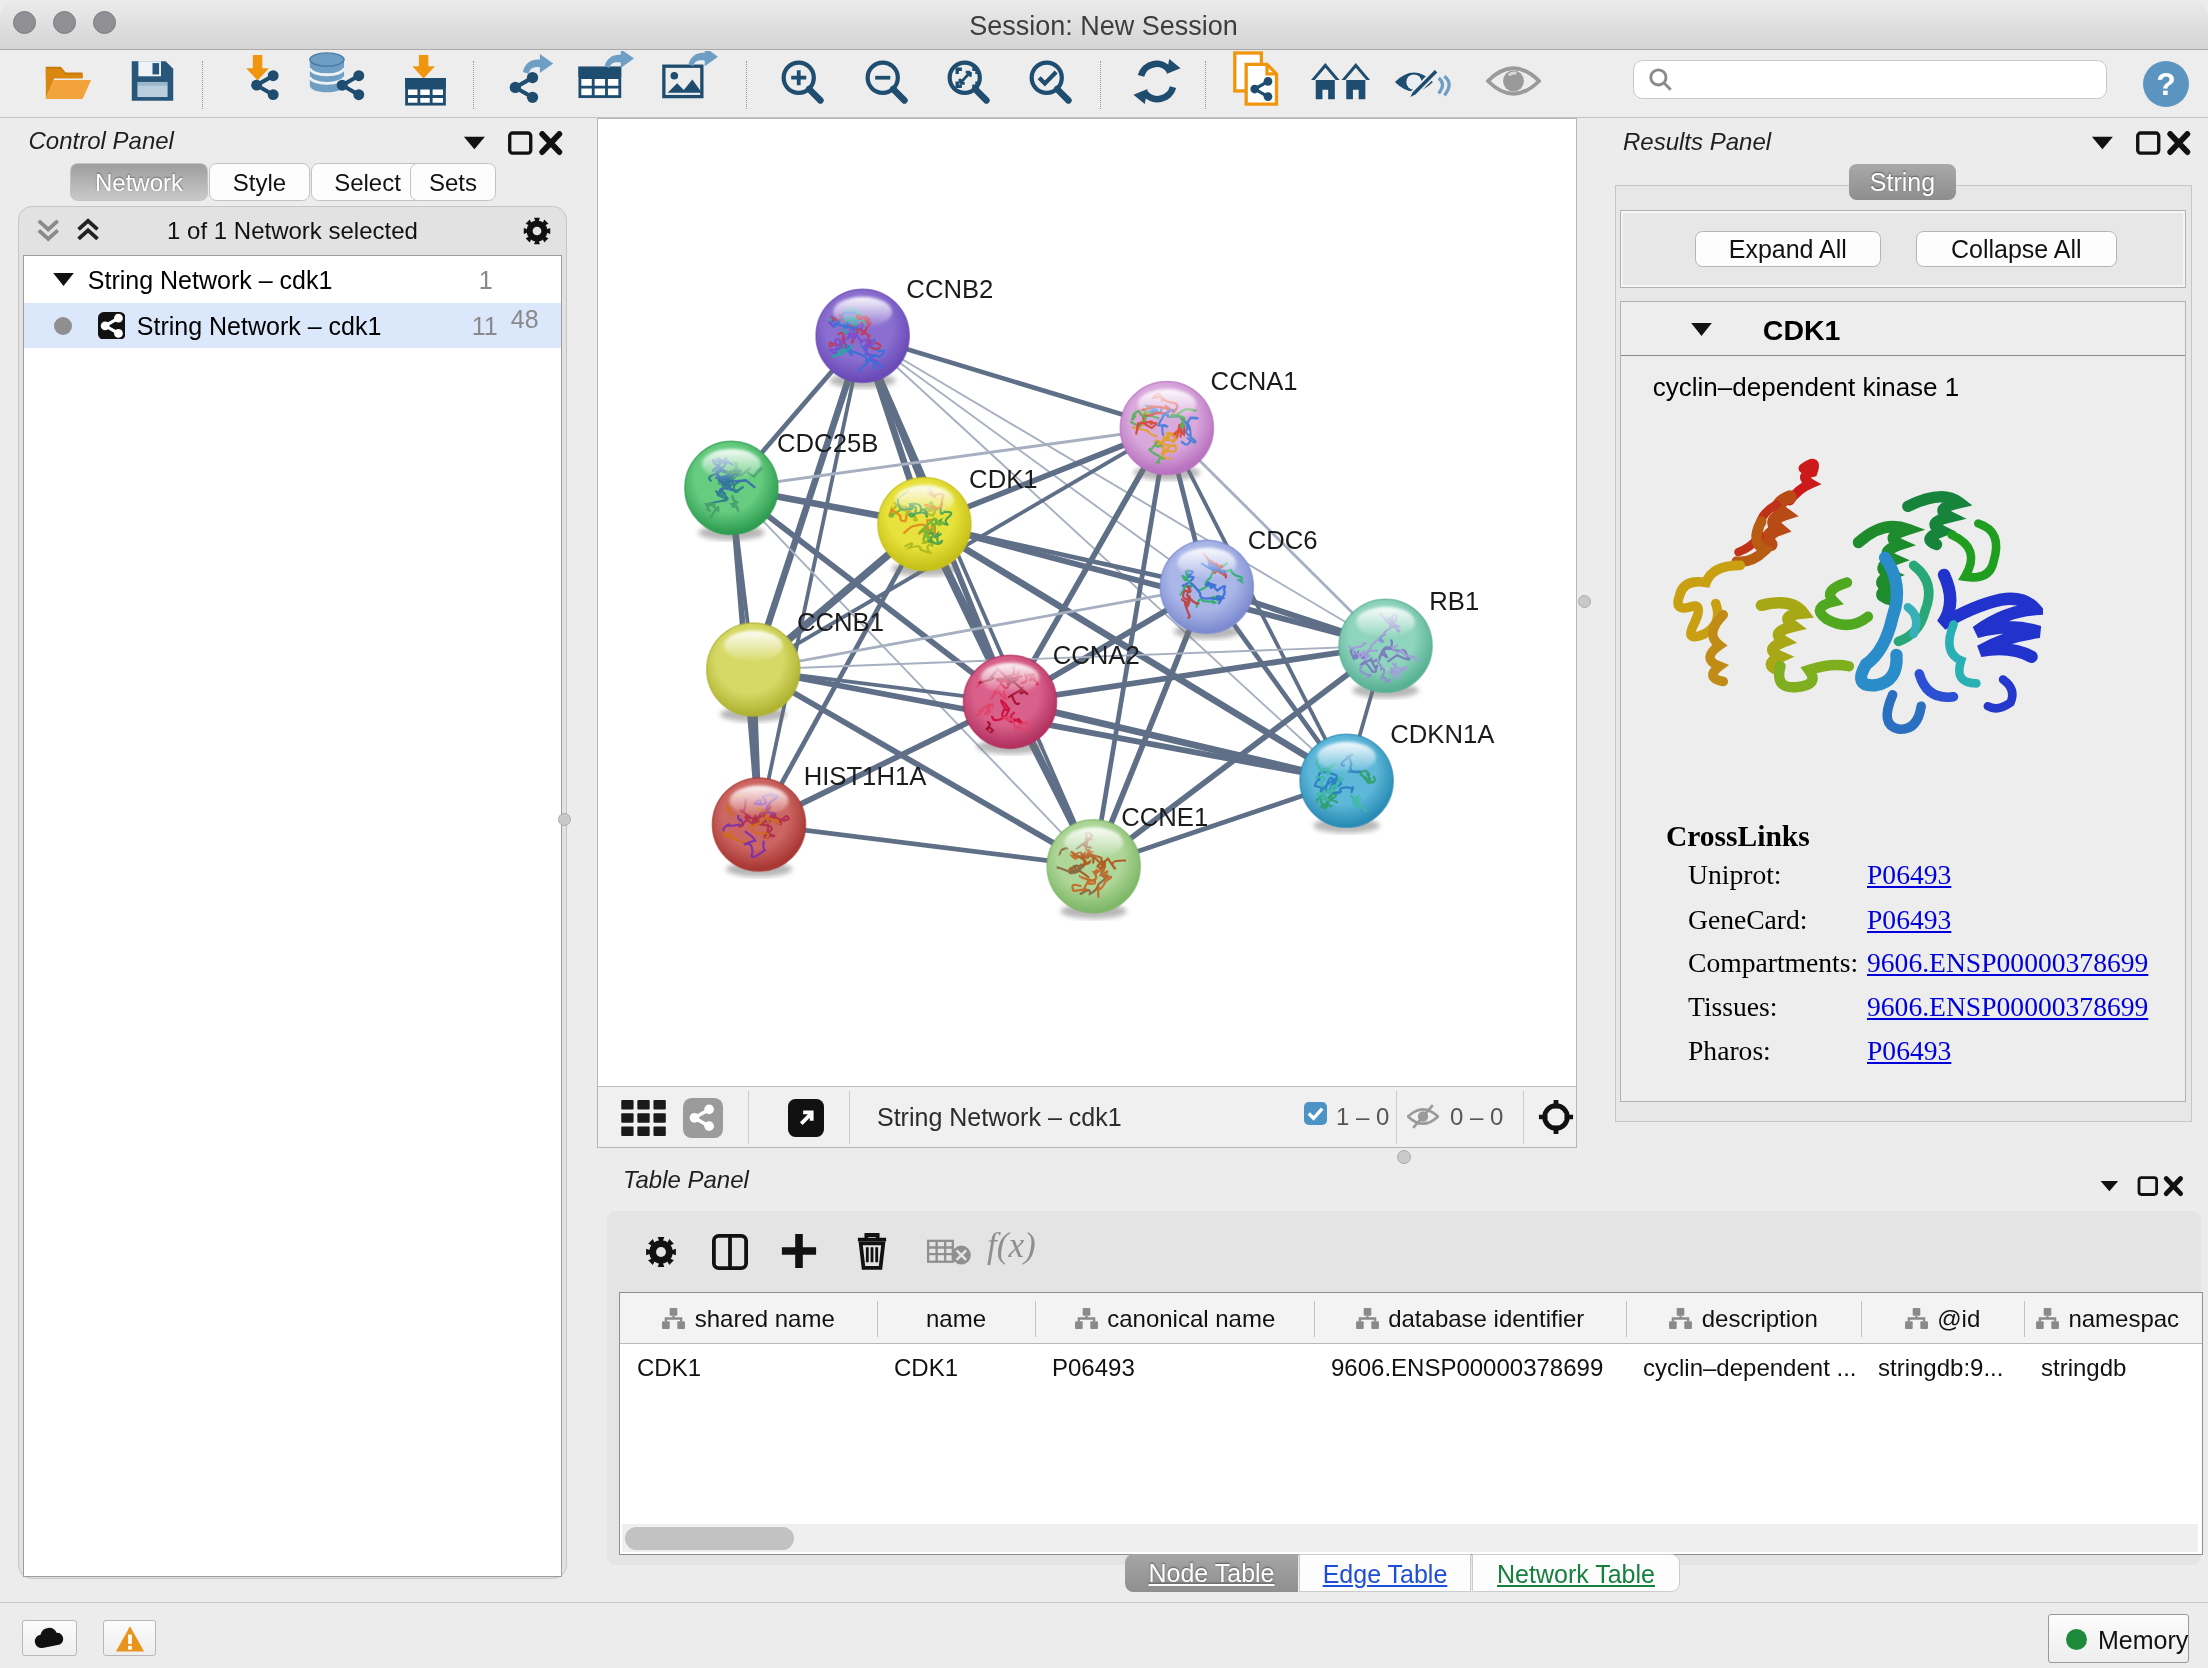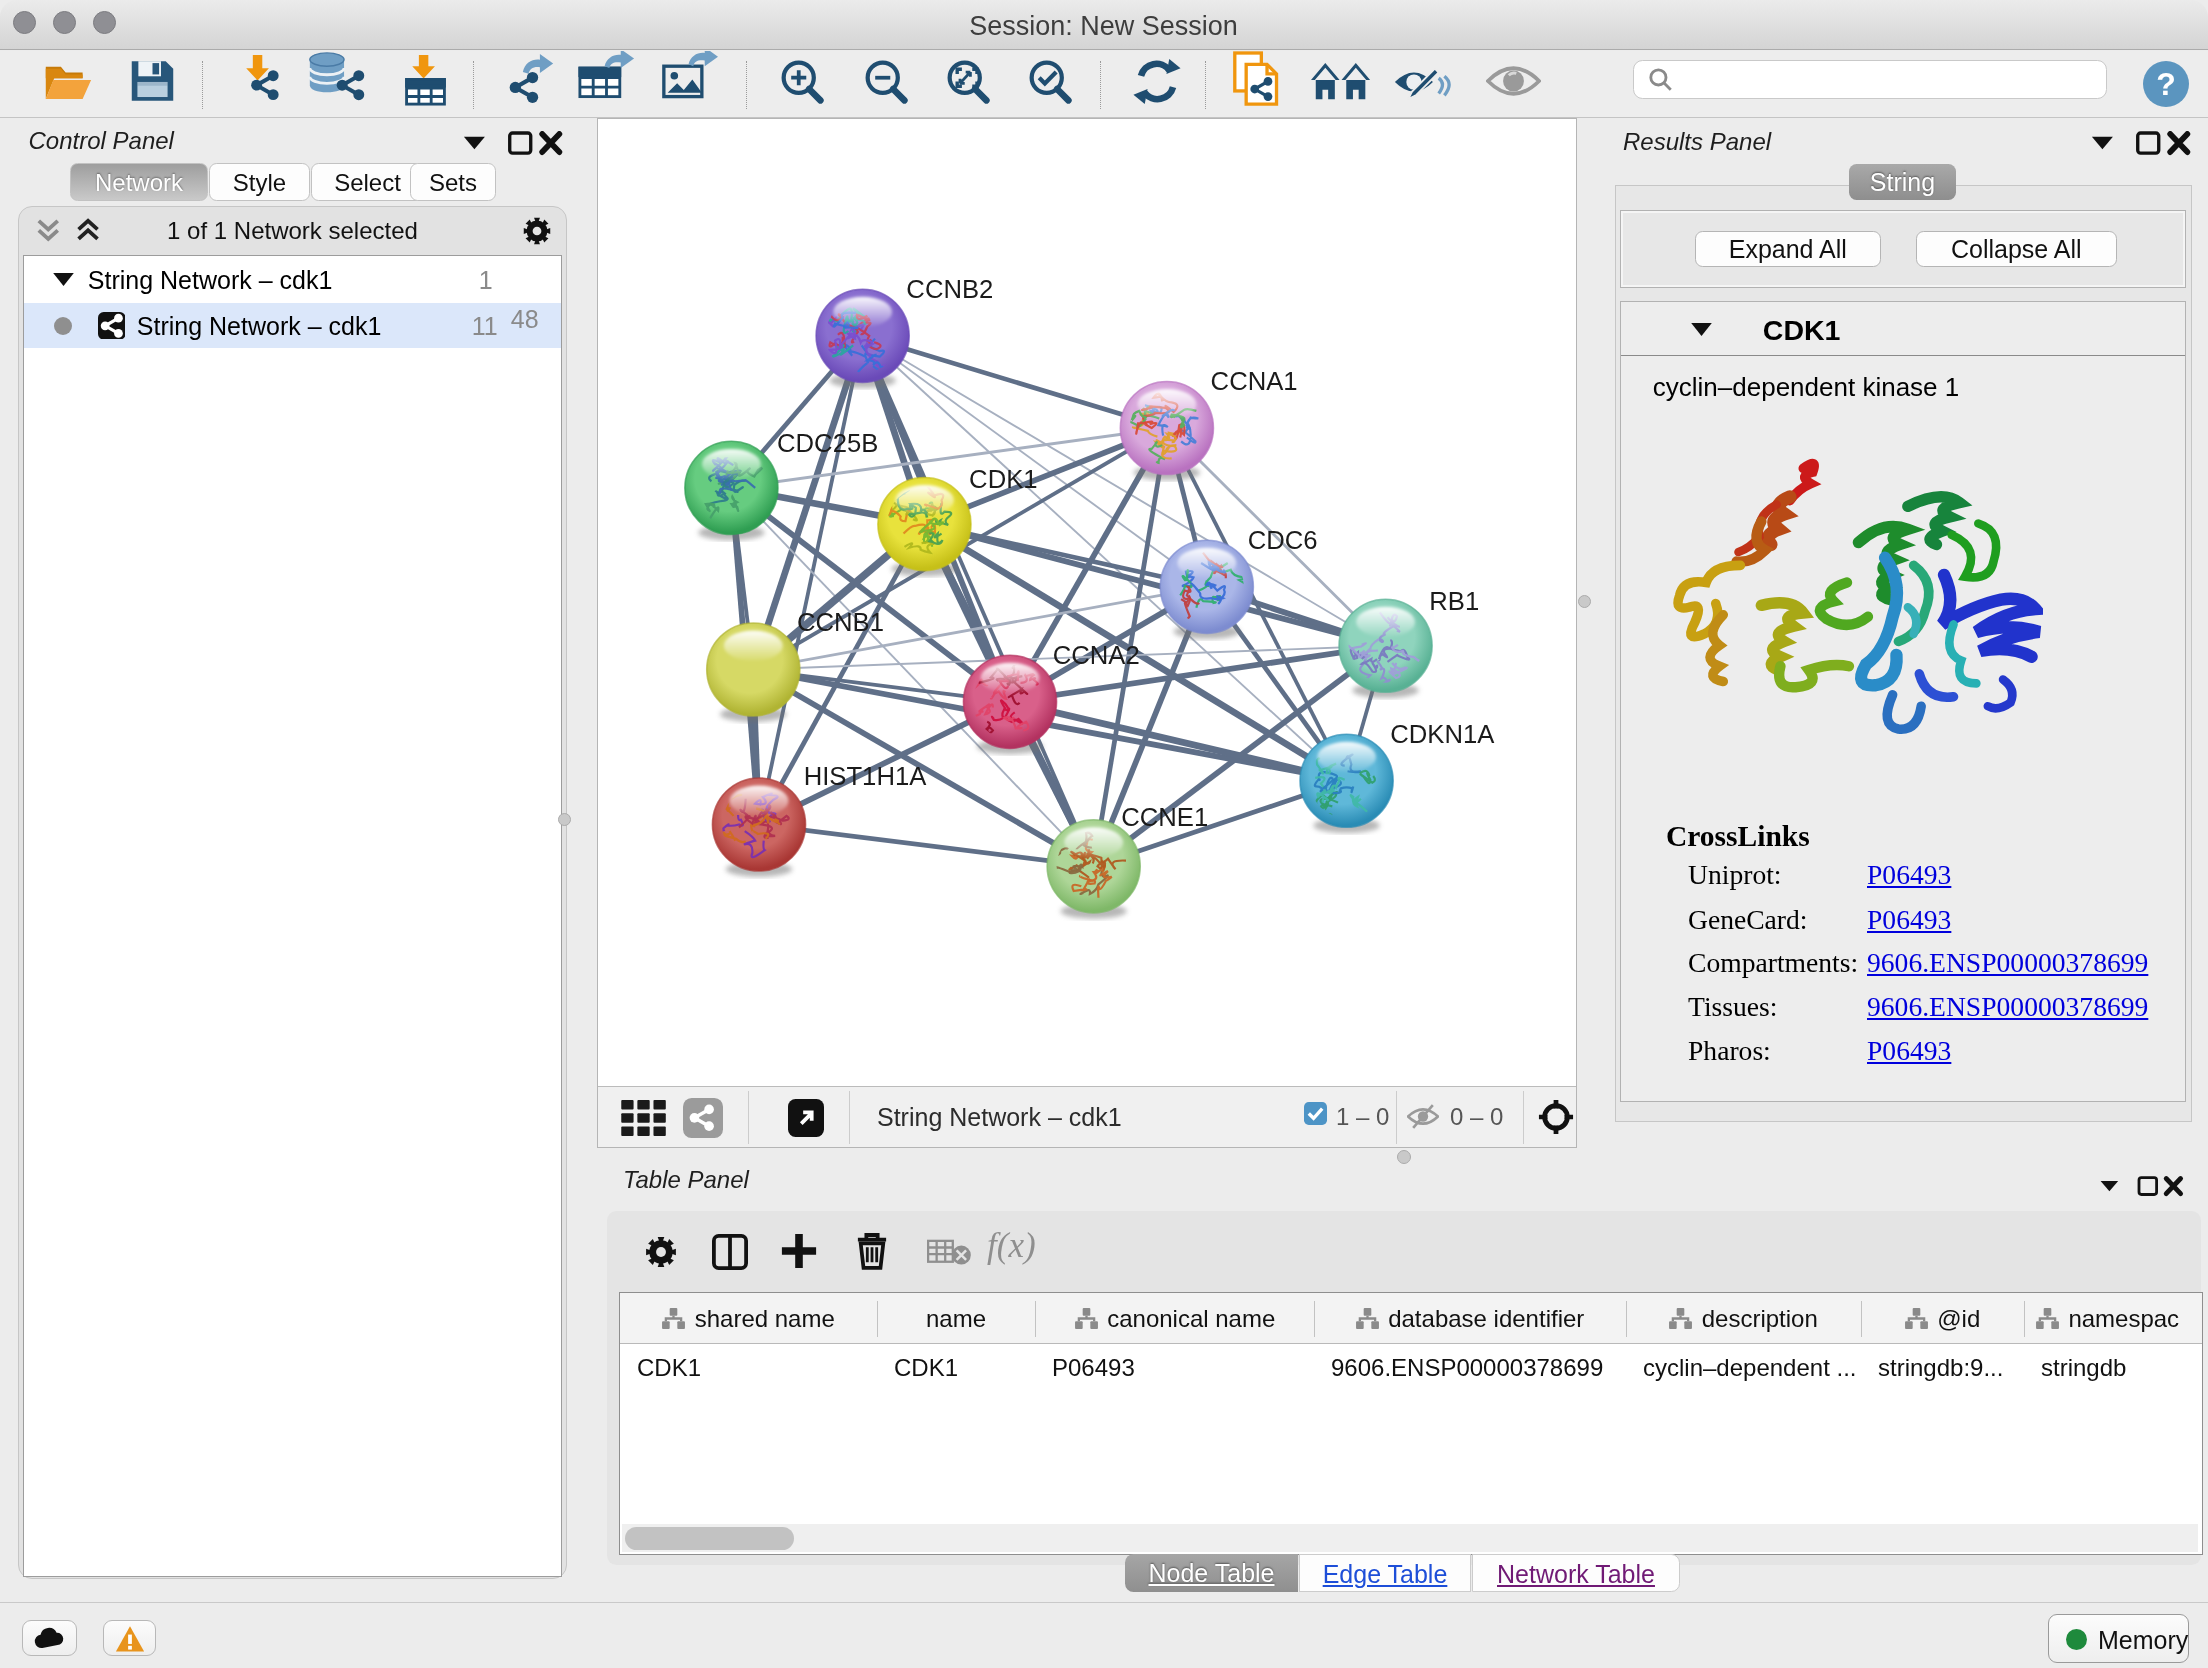--- a/index.html
+++ b/index.html
@@ -42,21 +42,21 @@
 .table { position:absolute; left:47px; top:144px; width:1584px; height:263px; background:#ffffff; border:1.9px solid #8e8e8e; }
 .thead { position:absolute; left:0; top:0; width:100%; height:51px; background:#f3f3f3; border-bottom:1.9px solid #b9b9b9; }
 .th { position:absolute; top:0; height:51px; display:flex; align-items:center; justify-content:center; font-size:24px; color:#111; }
 .colsep { position:absolute; top:7.6px; height:36px; border-left:1.9px solid #c2c2c2; }
 .td { position:absolute; top:61px; font-size:24px; color:#111; }
 .hscroll { position:absolute; left:1.9px; bottom:1.9px; width:1576px; height:28.5px; background:#efefef; }
 .hthumb { position:absolute; left:2.9px; top:2.9px; width:169px; height:23px; background:#c2c2c2; border-radius:11.4px; }
 .ttab { position:absolute; top:406px; height:38px; font-size:25px; text-align:center; line-height:38px;text-decoration:underline; }
 
 .status { position:absolute; left:0; top:1602px; width:2208px; height:67px; background:#ececec; border-top:1.9px solid #c9c9c9; }
-.sbtn { position:absolute; top:17px; background:linear-gradient(#fcfcfc,#eeeeee); border:1.9px solid #b8b8b8; border-radius:9px; }
+.sbtn { position:absolute; top:17px; background:linear-gradient(#fcfcfc,#eeeeee); border:1.9px solid #b8b8b8; border-radius:3px; }
 .dot { position:absolute; border-radius:50%; background:#c9c9c9; border:1px solid #ababab; }
 </style></head>
 <body>
 <div class="toolbar">
     <svg style="position:absolute;left:42px;top:5.7px" width="51" height="48" viewBox="0 0 54 50">
       <path d="M4 10 h16 l5 6 h18 v6 h-39 z" fill="#c67a08"></path>
       <path d="M4 44 L4 12 h16 l5 6 h18 l0 4 h-30 z" fill="#d9870f"></path>
       <path d="M12 24 h40 l-9 20 h-39 z" fill="#f3a33c"></path>
     </svg>
     <svg style="position:absolute;left:128px;top:5.7px" width="49" height="48" viewBox="0 0 52 50">
@@ -840,21 +840,21 @@
       <div class="td" style="left:711px">9606.ENSP00000378699</div>
       <div class="td" style="left:1023px">cyclin–dependent ...</div>
       <div class="td" style="left:1258px">stringdb:9...</div>
       <div class="td" style="left:1421px">stringdb</div>
       <div class="hscroll">
         <div class="hthumb"></div>
       </div>
   </div>
   <div class="ttab" style="left:553px;width:173px;background:linear-gradient(#a6a6a6,#8f8f8f);color:#fff;border-radius:8.6px 0 0 8.6px;text-shadow:0 -1px 1.9px #555">Node Table</div>
   <div class="ttab" style="left:727px;width:172px;background:#fdfdfd;border:1px solid #ccc;color:#1d4ed8">Edge Table</div>
-  <div class="ttab" style="left:900px;width:208px;background:#fdfdfd;border:1px solid #ccc;color:#701a75;border-radius:0 8.6px 8.6px 0">Network Table</div>
+  <div class="ttab" style="left:900px;width:208px;background:#fdfdfd;border:1px solid #ccc;color:#15803d;border-radius:0 8.6px 8.6px 0">Network Table</div>
 </div>
 
 <div class="dot" style="left:558px;top:813px;width:13.3px;height:13.3px"></div>
 <div class="dot" style="left:1578px;top:595px;width:13.3px;height:13.3px"></div>
 <div class="dot" style="left:1397px;top:1150px;width:14.3px;height:14.3px"></div>
 
 <div class="status">
   <div class="sbtn" style="left:22px;width:55px;height:36px">
     <svg style="position:absolute;left:9.5px;top:5.7px" width="34" height="23" viewBox="0 0 36 24">
         <path d="M10 22 a7 7 0 0 1 -2 -14 a9 9 0 0 1 17 -2 a6.5 6.5 0 0 1 1 13 z" fill="#111"></path>

